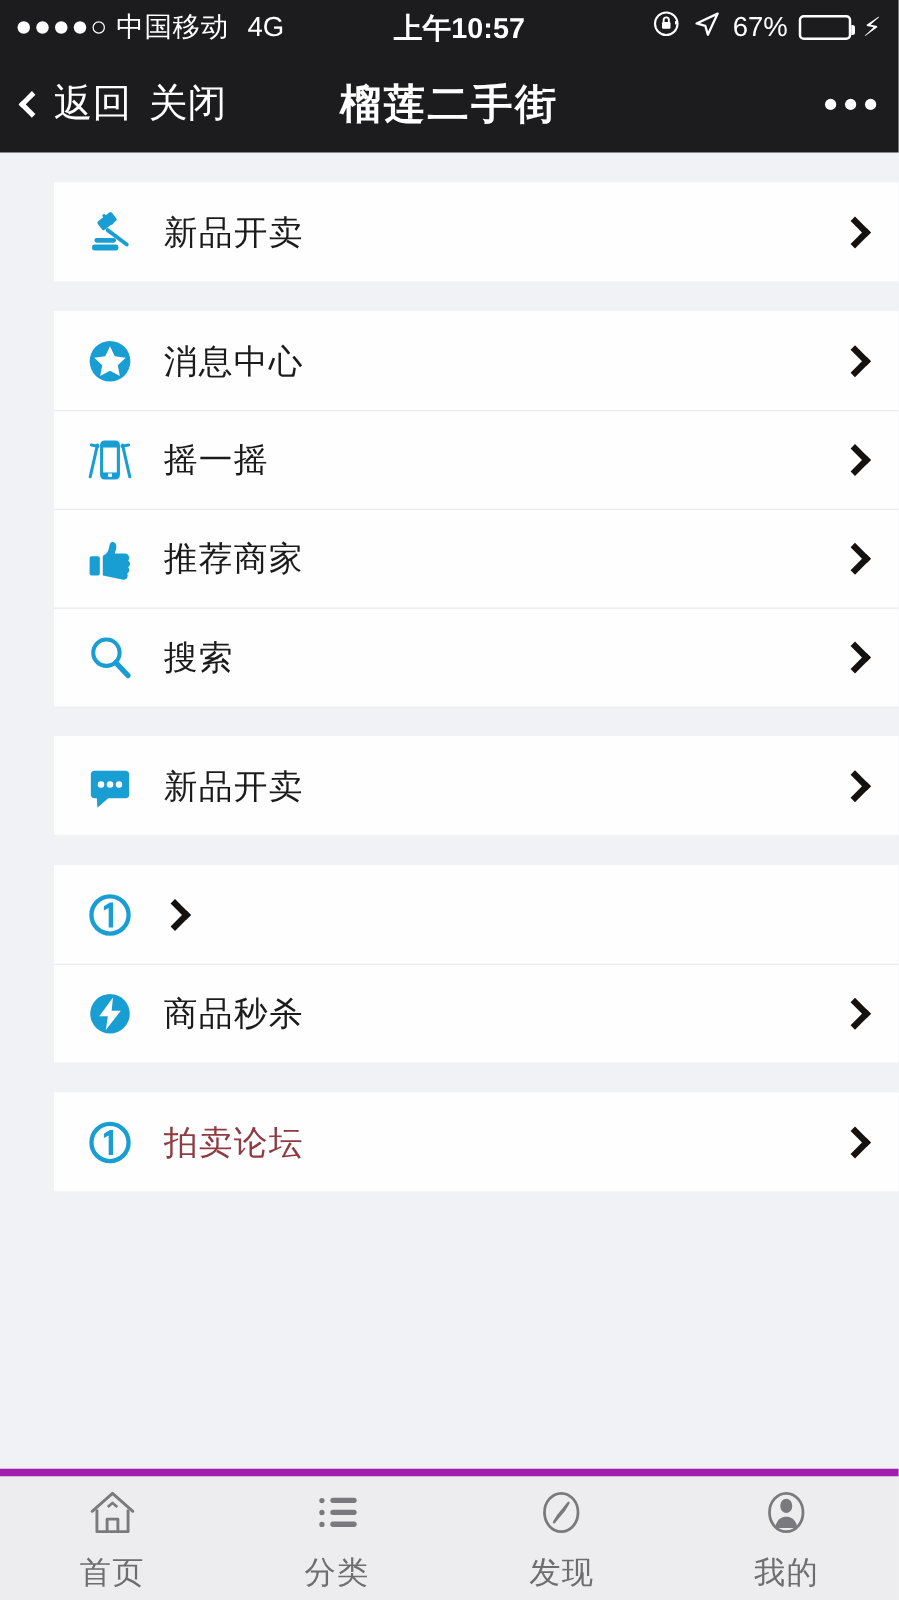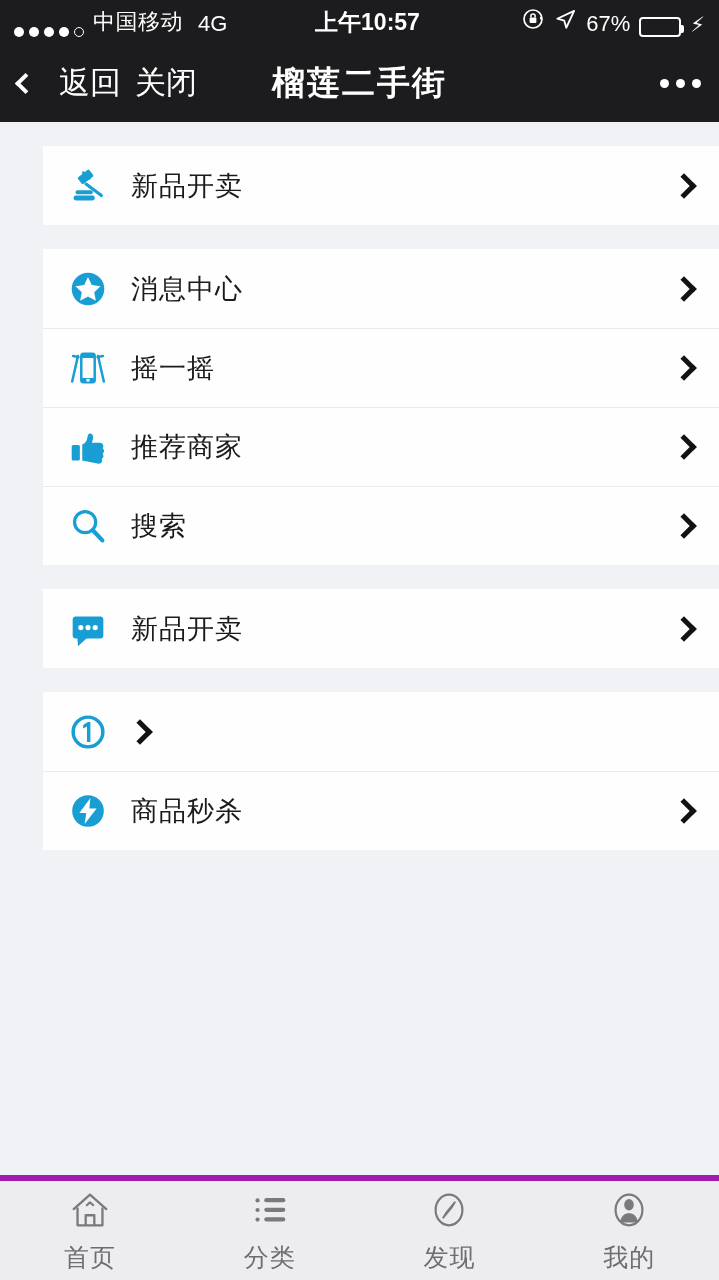--- a/index.html
+++ b/index.html
@@ -11,21 +11,21 @@
     overflow:hidden;
   }
   .phone { position:relative; width:719px; height:1280px; background:#f1f2f6; display:flex; flex-direction:column; }
 
   
   .statusbar {
     height:44px; background:#1c1c1e; color:#fff;
     display:flex; align-items:center; justify-content:space-between;
     padding:0 14px; font-size:22px; flex:0 0 auto;
   }
-  .sb-left, .sb-right { display:flex; align-items:flex-end; gap:9px; }
+  .sb-left, .sb-right { display:flex; align-items:center; gap:9px; }
   .sb-center { position:absolute; left:16px; right:0; text-align:center; font-size:23px; font-weight:bold; pointer-events:none; }
   .dots { display:flex; align-items:center; gap:5px; }
   .dot { width:10px; height:10px; border-radius:50%; background:#fff; }
   .dot.hollow { background:transparent; border:1.6px solid #fff; }
   .carrier { font-size:22px; letter-spacing:.5px; }
   .net { font-size:22px; margin-left:6px; }
   .batt-pct { font-size:22px; }
   .batt { position:relative; width:42px; height:20px; border:2px solid #fff; border-radius:4px; padding:2px; }
   .batt-fill { height:100%; background:#4cd35f; border-radius:1px; }
   .batt-cap { position:absolute; right:-5px; top:6px; width:3px; height:8px; background:#fff; border-radius:0 2px 2px 0; }
@@ -106,21 +106,21 @@
       <span class="batt-pct">67%</span>
       <span class="batt">
         <span class="batt-fill" id="batt-fill" style="width: 67%;"></span><span class="batt-cap"></span>
       </span>
       <span class="bolt">⚡</span>
     </div>
   </div>
 
   <div class="navbar">
     <div class="nav-left">
-      <span style="display:flex;align-items:center;gap:24px;justify-content:flex-end;">
+      <span style="display:flex;align-items:center;gap:8px;justify-content:flex-end;">
         <i class="chev-back"></i>
         <span class="nav-btn">返回</span>
       </span>
       <span class="nav-btn">关闭</span>
     </div>
     <div class="nav-title">榴莲二手街</div>
     <div class="nav-more">
       <i></i>
         <i></i>
         <i></i>
@@ -234,20 +234,32 @@
               <svg width="46" height="46" viewBox="0 0 48 48">
         <circle cx="24" cy="24" r="16.5" fill="#199ed4"></circle>
         <path d="M26.5 10.5L15 26h7.2l-1.7 11.5L33 21.5h-7.6z" fill="#fff"></path>
       </svg>
             </span>
             <span class="row-label">商品秒杀</span>
             <span class="row-chevron"></span>
           </div>
         </div>
         <div class="gap"></div>
+        <div class="section">
+          <div class="row">
+            <span class="row-icon">
+              <svg width="46" height="46" viewBox="0 0 48 48">
+        <circle cx="24" cy="24" r="15.5" fill="none" stroke="#199ed4" stroke-width="3.6"></circle>
+        <path d="M26.5 13.5v21h-3.6V18.2l-4 2.1v-3.6l5-3.2z" fill="#199ed4"></path>
+      </svg>
+            </span>
+            <span class="row-label accent">拍卖论坛</span>
+            <span class="row-chevron"></span>
+          </div>
+        </div>
         <div class="gap"></div>
       </div>
   </div>
 
   <div class="tabbar">
 
     <div class="tab">
       <span class="tab-icon">
         <svg width="46" height="46" viewBox="0 0 48 48">
           <path d="M7 23L24 8l17 15" fill="none" stroke="#7a7a7e" stroke-width="2.4" stroke-linejoin="round" stroke-linecap="round"></path>

